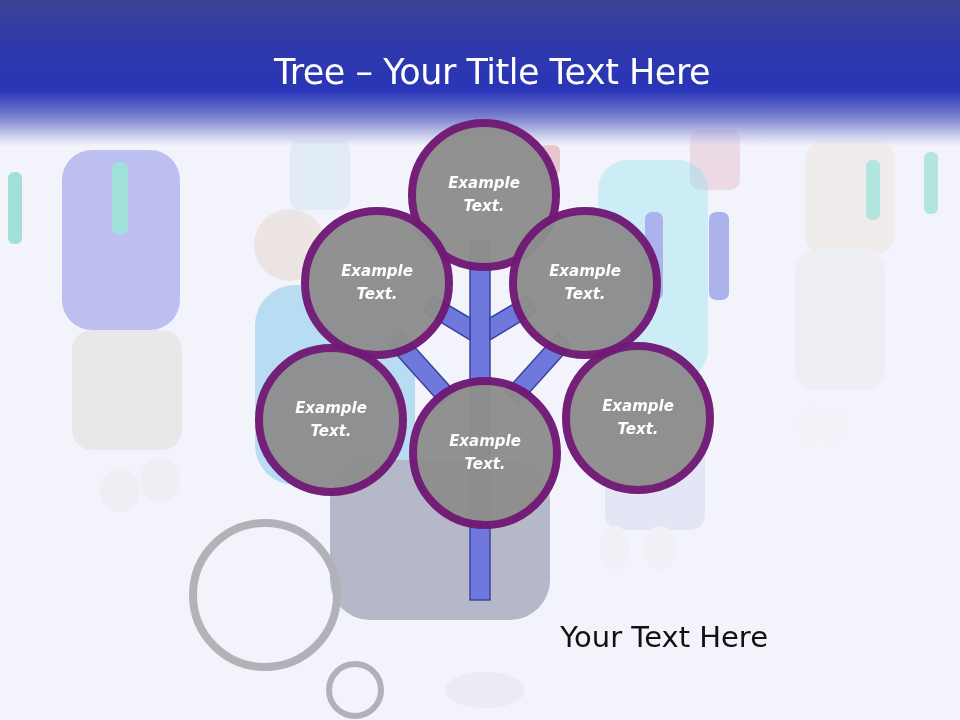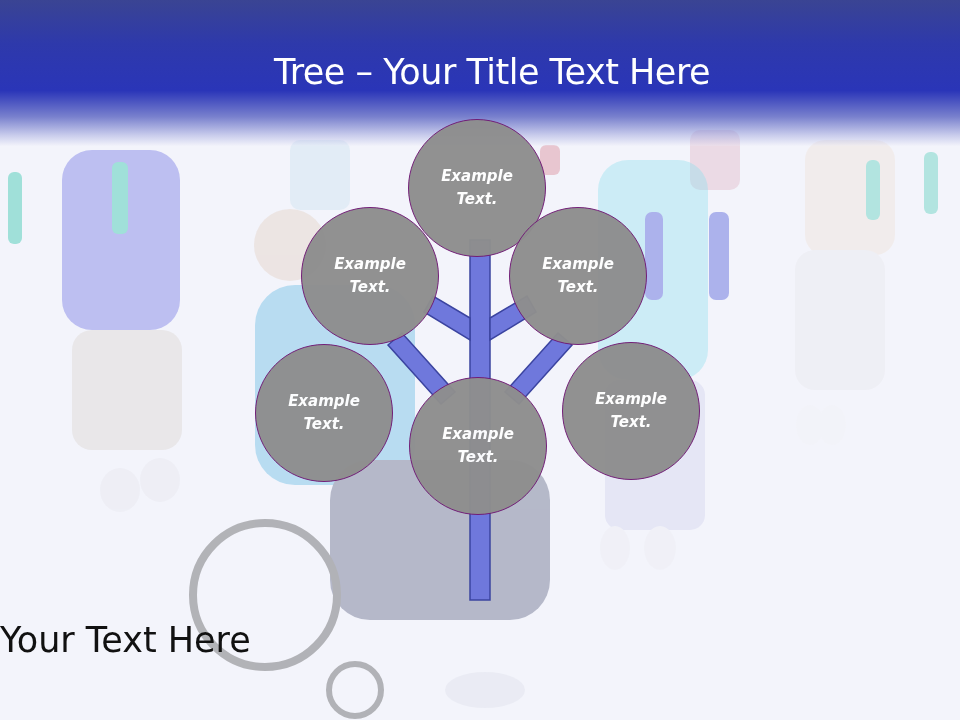--- a/index.html
+++ b/index.html
@@ -15,29 +15,29 @@
   }
   .title {
     position: absolute; left: 0; top: 52px; width: 984px; text-align: center;
     color: #ffffff; font-size: 35px; white-space: nowrap;
     font-family: "DejaVu Sans", sans-serif; letter-spacing: -0.5px;
   }
   .title b { font-weight: normal; }
   .diagram { position: absolute; left: 0; top: 0; width: 960px; height: 720px; }
   .node {
     position: absolute; width: 136px; height: 136px; border-radius: 50%;
-    background: #8e8e8e; border: 1px solid #701a75; box-sizing: content-box;
+    background: #8e8e8e; border: 8px solid #701a75; box-sizing: content-box;
     display: flex; align-items: center; justify-content: center; text-align: center;
     color: #ffffff; font-style: italic; font-weight: bold; font-size: 15px; line-height: 23px;
     font-family: "DejaVu Sans", sans-serif; opacity: 0.97;
   }
   .node span { display: block; width: 110px; }
   .footer {
-    position: absolute; left: 0; top: 620px; width: 768px; text-align: left;
-    font-size: 35px; color: #111111; font-family: "DejaVu Sans", sans-serif;
+    position: absolute; left: 0; top: 620px; width: 768px; text-align: right;
+    font-size: 29px; color: #111111; font-family: "DejaVu Sans", sans-serif;
   }
 </style>
 </head>
 <body>
 
 <div class="bg-photo">
   <svg width="960" height="720" viewBox="0 0 960 720">
 
     <g opacity="0.45">
       <rect x="62" y="150" width="118" height="180" rx="30" fill="#7c80e6"></rect>

